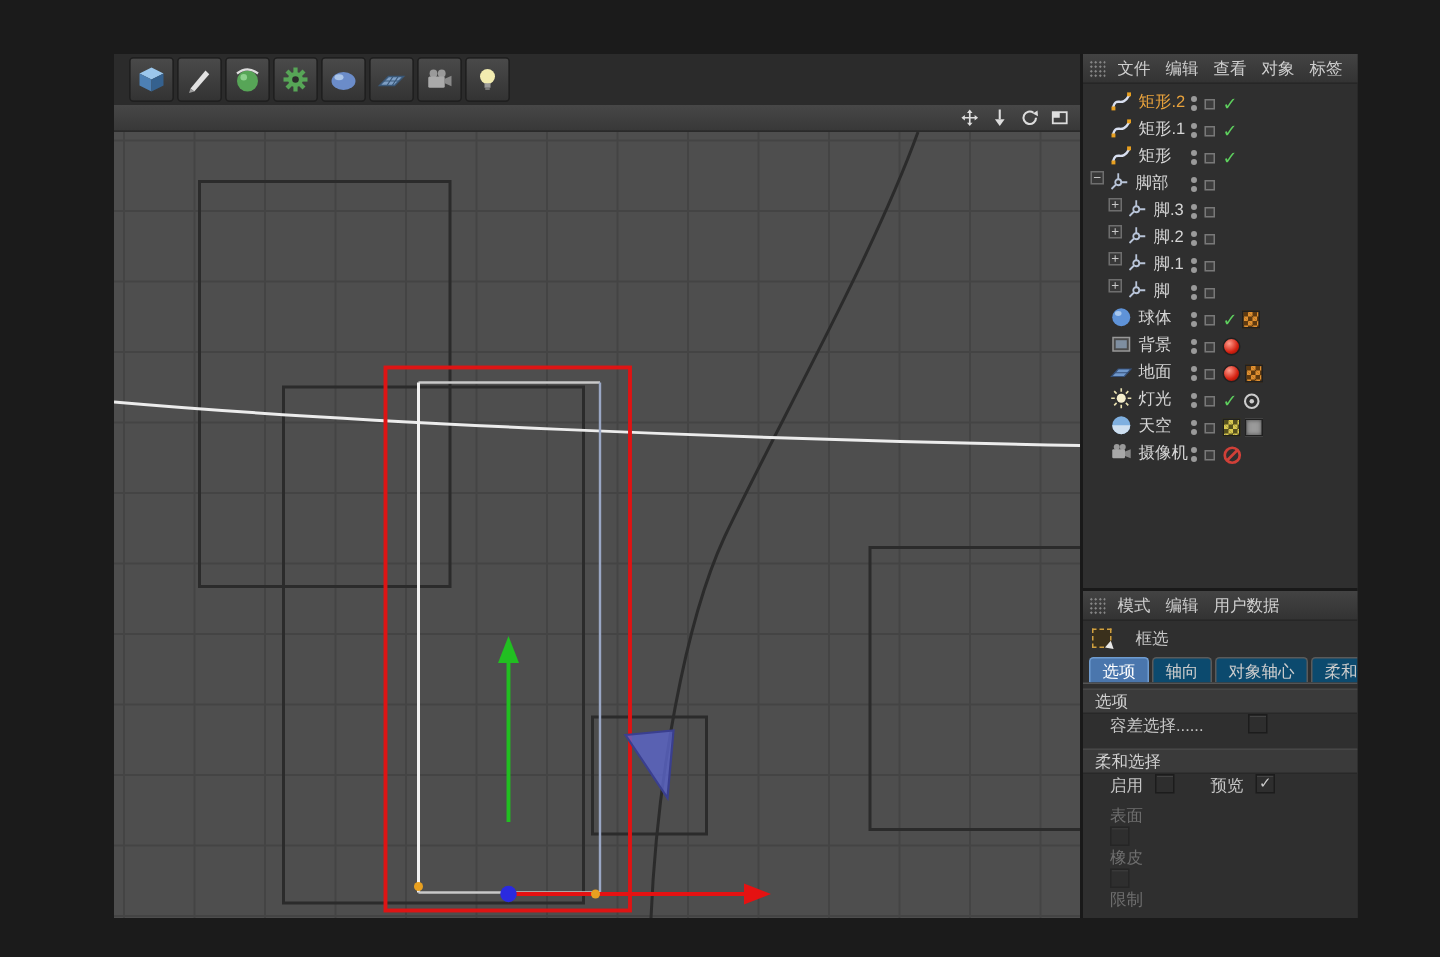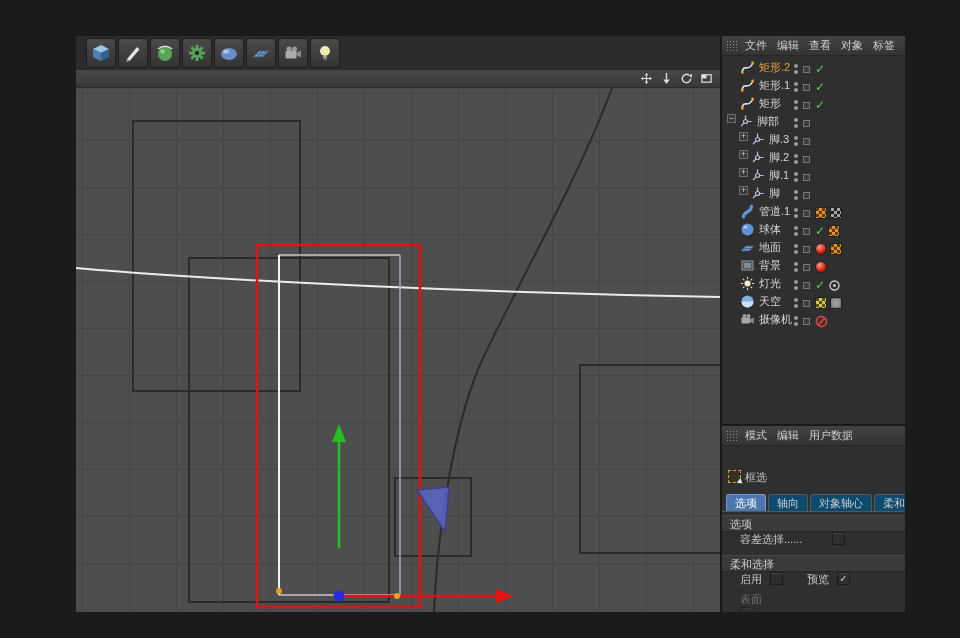--- a/index.html
+++ b/index.html
@@ -62,23 +62,23 @@
       linear-gradient(45deg, #222 26%, transparent 26% 74%, #222 74%);
     background-position: 0 0, 3px 3px; background-size: 6px 6px; }
   .checker-yellow { background-color: #55501e;
     background-image: linear-gradient(45deg, #d8c850 26%, transparent 26% 74%, #d8c850 74%),
       linear-gradient(45deg, #d8c850 26%, transparent 26% 74%, #d8c850 74%);
     background-position: 0 0, 3px 3px; background-size: 6px 6px; }
   .mat-red { border-radius: 50%;
     background: radial-gradient(circle at 35% 30%, #ff9a8a, #d42010 60%, #7a0e06); }
   .tex-gray { background: #9a9a9a; box-shadow: inset 0 0 3px #4a4a4a; }
   
-  .attr-panel { height: 188px; flex: none; border-top: 2px solid #191919; background: #2f2f2f;
+  .attr-panel { height: 220px; flex: none; border-top: 2px solid #191919; background: #2f2f2f;
     font-size: 11px; color: #c6c6c6; display: flex; flex-direction: column; overflow: hidden; }
-  .tool-row { height: 22px; display: flex; gap: 4px; padding-left: 6px; flex: none; margin-top: 24px; }
+  .tool-row { height: 22px; display: flex; align-items: center; gap: 16px; padding-left: 6px; flex: none; }
   .rect-sel-icon { width: 13px; height: 13px; border: 1px dashed #d0a040; background: #3a301c;
     position: relative; flex: none; }
   .rect-sel-icon:after { content: ""; position: absolute; right: -3px; bottom: -3px;
     border-left: 5px solid #e8e8e8; border-top: 3px solid transparent; border-bottom: 3px solid transparent;
     transform: rotate(40deg); }
   .atabs { display: flex; gap: 2px; padding: 2px 0 0 4px; height: 20px; flex: none;
     overflow: hidden; white-space: nowrap; border-bottom: 1px solid #555; }
   .atab { padding: 1px 8px 2px; background: #0c4a6e; border: 1px solid #5a5a5a; border-bottom: none;
     border-radius: 3px 3px 0 0; color: #ccc; flex: none; }
   .atab.active { background: #4a76ad; border-color: #6f9cd0; color: #fff; }
@@ -387,88 +387,70 @@
               <i></i>
               <i></i>
             </span>
             <span class="layer-sq"></span>
           </span>
         </div>
         <div class="obj-row">
           <span class="expander"></span>
           <span class="obj-icon">
             <svg viewBox="0 0 15 15">
-              <path d="M3.5,13 C3.5,7 11.5,9 11.5,2" stroke="#5f93d8" stroke-width="3.2" fill="none" stroke-linecap="round"></path>
-            </svg>
-          </span>
-          <span class="obj-label">管道.1</span>
-          <span class="tags-wrap">
-            <span class="vis-dots">
-              <i></i>
-              <i></i>
-            </span>
-            <span class="layer-sq"></span>
-            <span class="tag checker-orange"></span>
-            <span class="tag checker-dark"></span>
-          </span>
-        </div>
-        <div class="obj-row">
-          <span class="expander"></span>
-          <span class="obj-icon">
-            <svg viewBox="0 0 15 15">
               <circle cx="7.5" cy="7.5" r="6" fill="#5f93d8"></circle>
               <ellipse cx="5.5" cy="5" rx="2.2" ry="1.6" fill="#a8c8ee"></ellipse>
             </svg>
           </span>
           <span class="obj-label">球体</span>
           <span class="tags-wrap">
             <span class="vis-dots">
               <i></i>
               <i></i>
             </span>
             <span class="layer-sq"></span>
             <span class="tag-check">✓</span>
             <span class="tag checker-orange"></span>
           </span>
         </div>
         <div class="obj-row">
           <span class="expander"></span>
           <span class="obj-icon">
             <svg viewBox="0 0 15 15">
+              <rect x="2" y="3" width="11" height="9" fill="#4a4a4a" stroke="#999" stroke-width="1"></rect>
+              <rect x="3.8" y="4.8" width="7.4" height="5.4" fill="#7e8ea0"></rect>
+            </svg>
+          </span>
+          <span class="obj-label">背景</span>
+          <span class="tags-wrap">
+            <span class="vis-dots">
+              <i></i>
+              <i></i>
+            </span>
+            <span class="layer-sq"></span>
+            <span class="tag mat-red"></span>
+          </span>
+        </div>
+        <div class="obj-row">
+          <span class="expander"></span>
+          <span class="obj-icon">
+            <svg viewBox="0 0 15 15">
               <polygon points="1,11 5.5,6 14,6 9.5,11" fill="#6f98cc" stroke="#36517a" stroke-width="0.8"></polygon>
               <path d="M3.2,8.5 H11.8" stroke="#36517a" stroke-width="0.7"></path>
             </svg>
           </span>
           <span class="obj-label">地面</span>
           <span class="tags-wrap">
             <span class="vis-dots">
               <i></i>
               <i></i>
             </span>
             <span class="layer-sq"></span>
             <span class="tag mat-red"></span>
             <span class="tag checker-orange"></span>
-          </span>
-        </div>
-        <div class="obj-row">
-          <span class="expander"></span>
-          <span class="obj-icon">
-            <svg viewBox="0 0 15 15">
-              <rect x="2" y="3" width="11" height="9" fill="#4a4a4a" stroke="#999" stroke-width="1"></rect>
-              <rect x="3.8" y="4.8" width="7.4" height="5.4" fill="#7e8ea0"></rect>
-            </svg>
-          </span>
-          <span class="obj-label">背景</span>
-          <span class="tags-wrap">
-            <span class="vis-dots">
-              <i></i>
-              <i></i>
-            </span>
-            <span class="layer-sq"></span>
-            <span class="tag mat-red"></span>
           </span>
         </div>
         <div class="obj-row">
           <span class="expander"></span>
           <span class="obj-icon">
             <svg viewBox="0 0 15 15">
               <circle cx="7.5" cy="7.5" r="3" fill="#f4eecc"></circle>
               <g stroke="#e8e0b0" stroke-width="1.1">
                 <path d="M7.5,0.8 V3.2 M7.5,11.8 V14.2 M0.8,7.5 H3.2 M11.8,7.5 H14.2 M2.8,2.8 L4.4,4.4 M10.6,10.6 L12.2,12.2 M12.2,2.8 L10.6,4.4 M4.4,10.6 L2.8,12.2"></path>
               </g>

